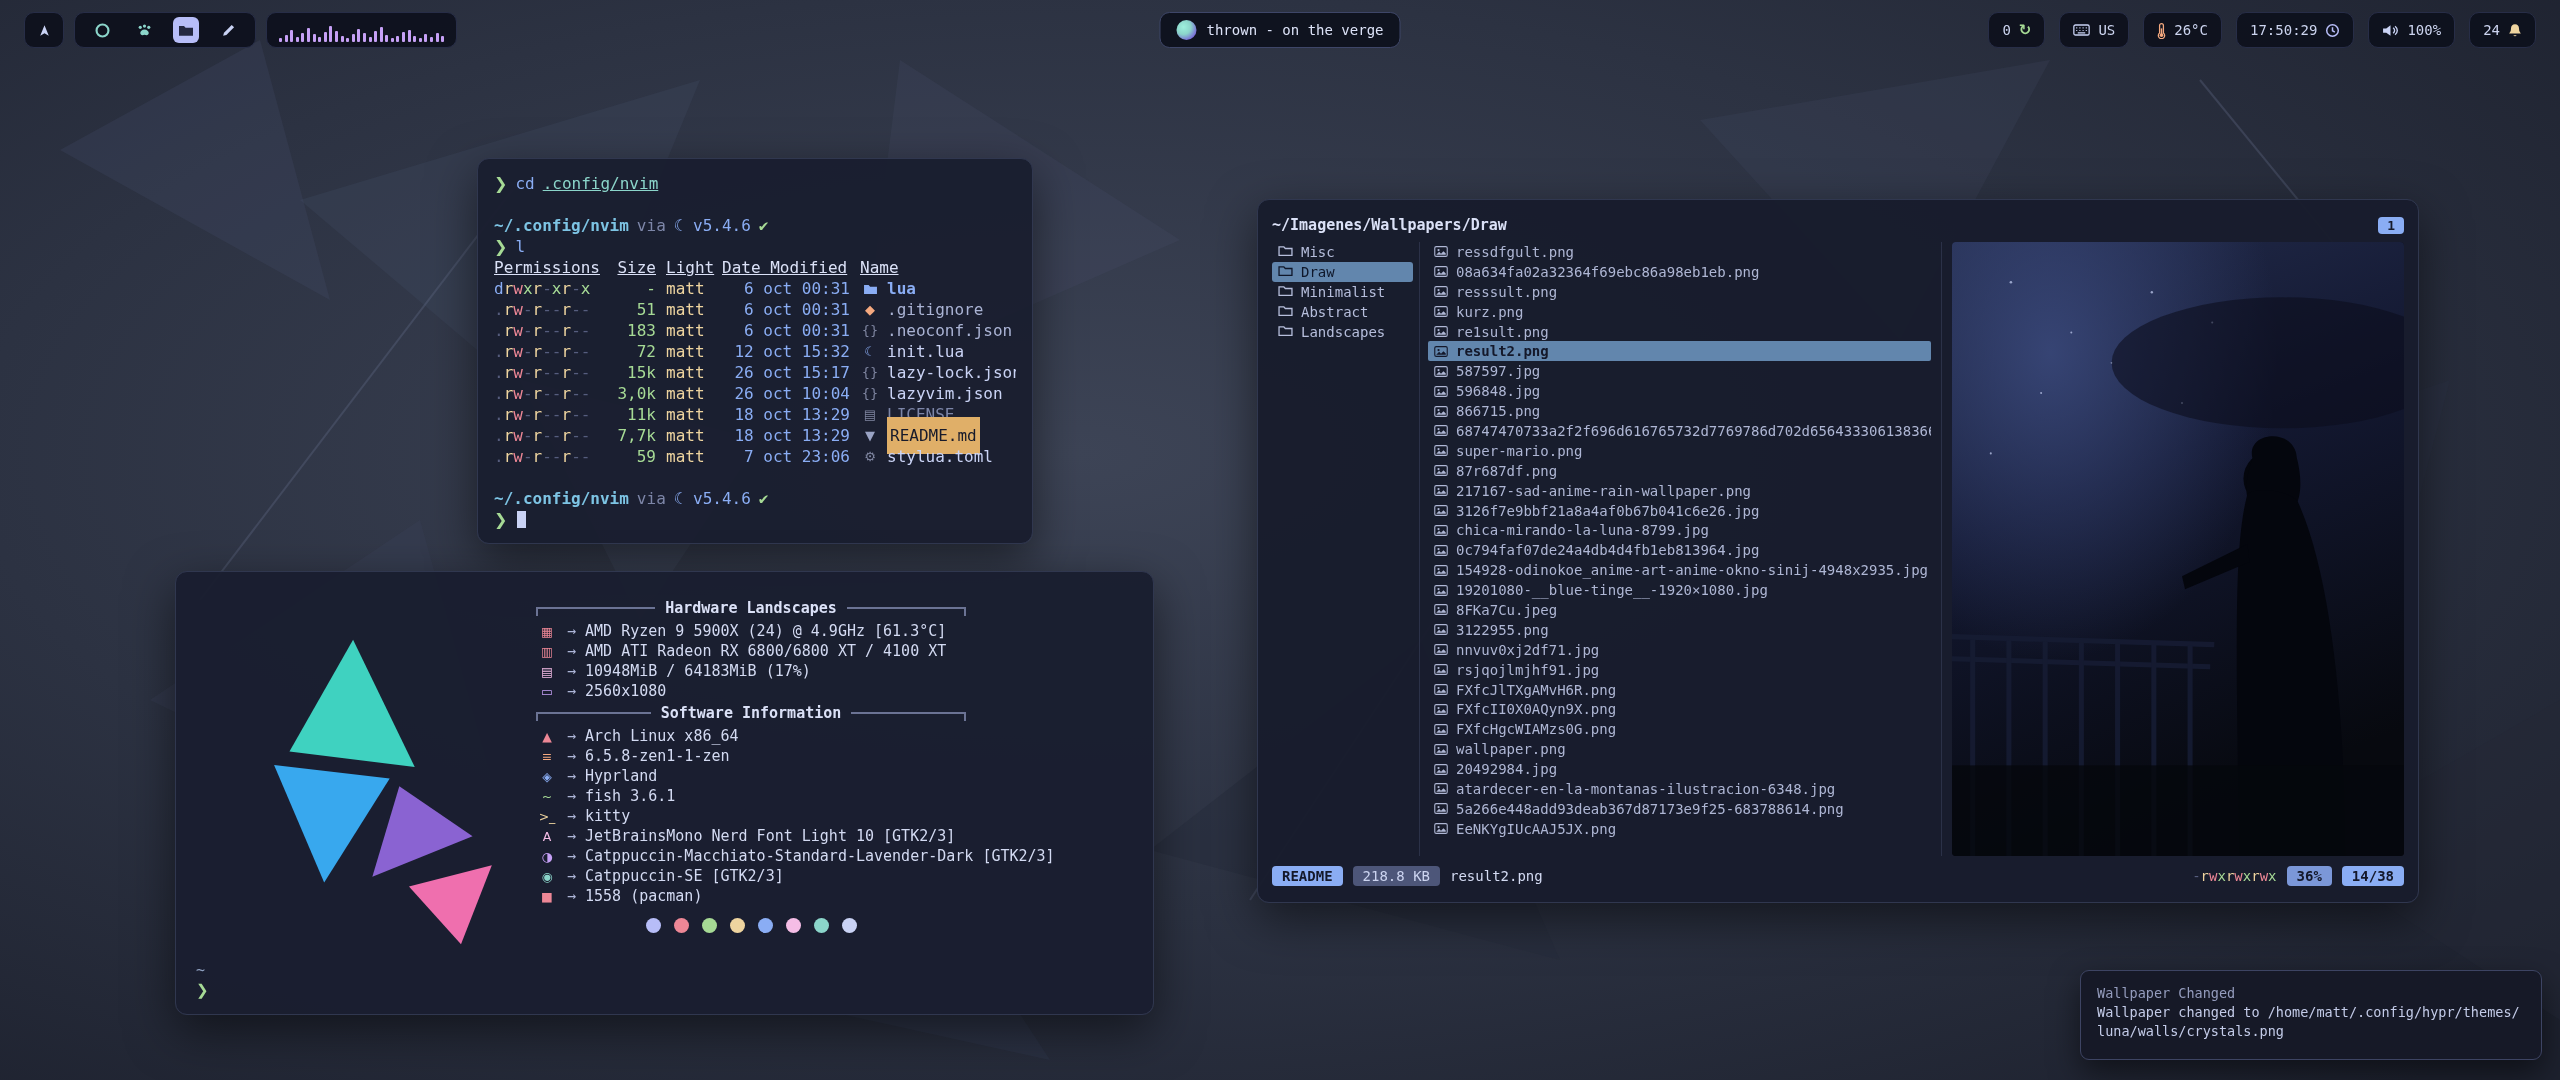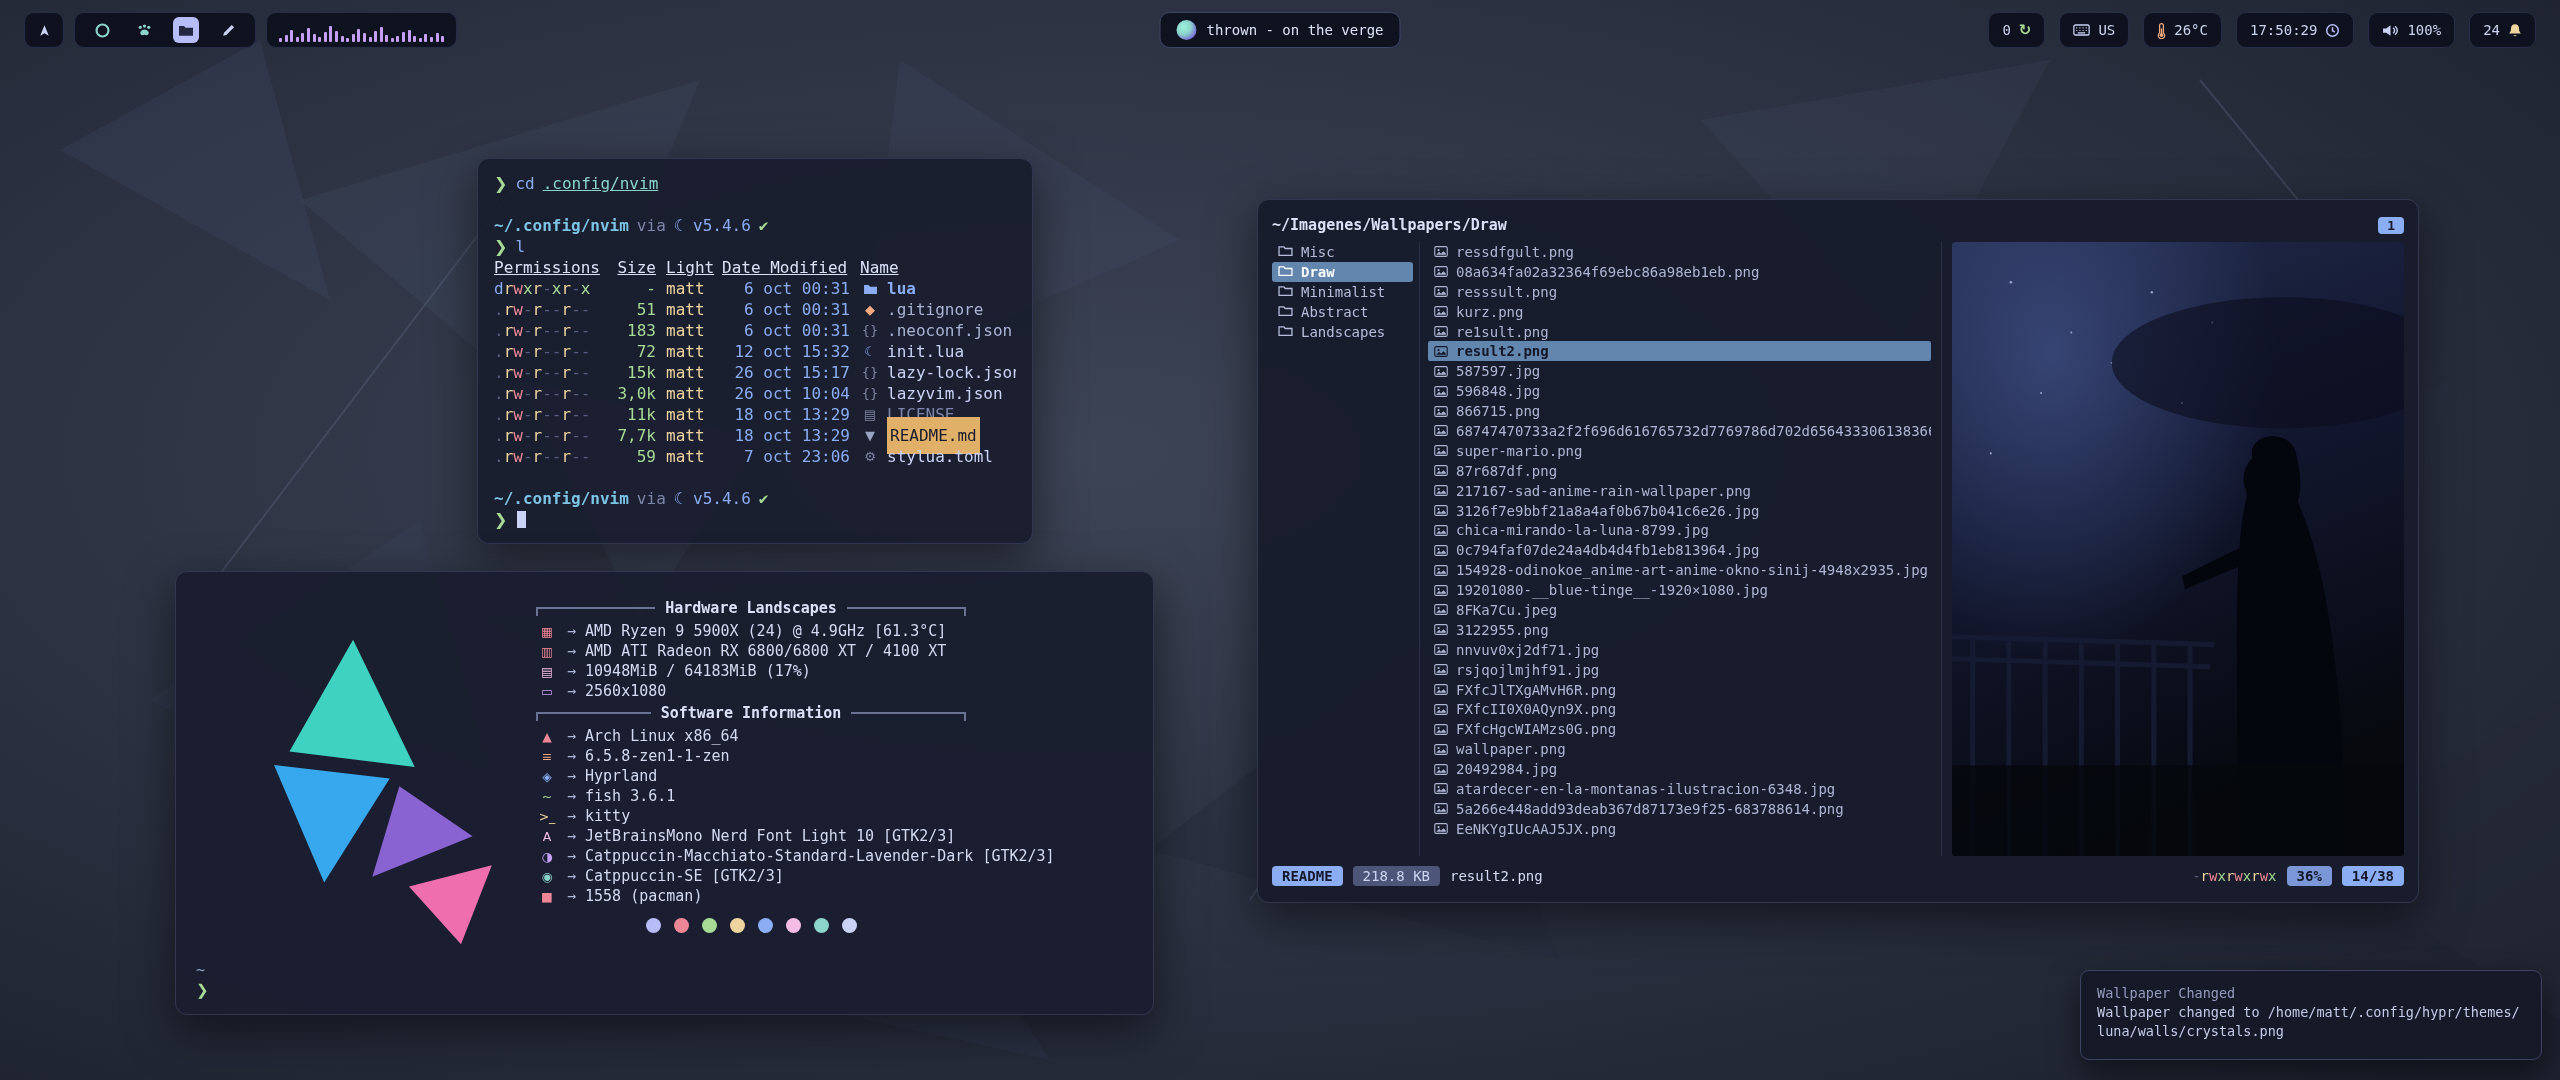--- a/index.html
+++ b/index.html
@@ -83,21 +83,21 @@
   .fp2{color:var(--green);font-weight:bold;font-family:"DejaVu Sans","DejaVu Sans Mono",sans-serif}
 
   
   .fm{left:1257px;top:199px;width:1162px;height:704px;display:flex;flex-direction:column;padding:12px 14px;background:rgba(24,28,44,.97)}
   .fm-head{display:flex;justify-content:space-between;align-items:center;height:26px;margin-bottom:4px}
   .fm-path{color:#dbe1f7;font-weight:bold;font-size:15px}
   .fm-tab{background:var(--blue);color:#161a2b;font-weight:bold;font-size:13px;padding:1px 9px;border-radius:4px}
   .fm-body{flex:1;display:flex;min-height:0}
   .fm-folders{width:148px;border-right:1px solid #2b3148;padding-right:6px}
   .fm-folder{display:flex;gap:8px;align-items:center;height:20px;font-size:14px;color:#b6bedc;padding:0 6px;border-radius:3px;cursor:pointer;white-space:nowrap}
-  .fm-folder.sel{background:var(--sel);color:#ffffff;font-weight:bold}
+  .fm-folder.sel{background:var(--sel);color:#0f172a;font-weight:normal}
   .fm-files{flex:1;margin-left:8px;min-width:0}
   .f-row{display:flex;gap:8px;align-items:center;height:19.9px;font-size:14px;color:#aeb6d4;padding:0 6px;white-space:nowrap;overflow:hidden;cursor:pointer}
   .f-row.sel{background:var(--sel);color:#14182a;font-weight:bold;border-radius:2px}
   .f-row .fi{flex:0 0 14px;display:inline-flex}
   .fm-div{width:1px;background:#2b3148;margin:0 10px}
   .fm-preview{width:452px;border-radius:4px;overflow:hidden;background:#0a0d18}
   .fm-preview svg{width:100%;height:100%;display:block}
   .fm-status{display:flex;align-items:center;gap:10px;height:28px;margin-top:6px;font-size:14px}
   .badge{padding:2px 10px;border-radius:4px;font-weight:bold}
   .b-mode{background:var(--blue);color:#14182a}

